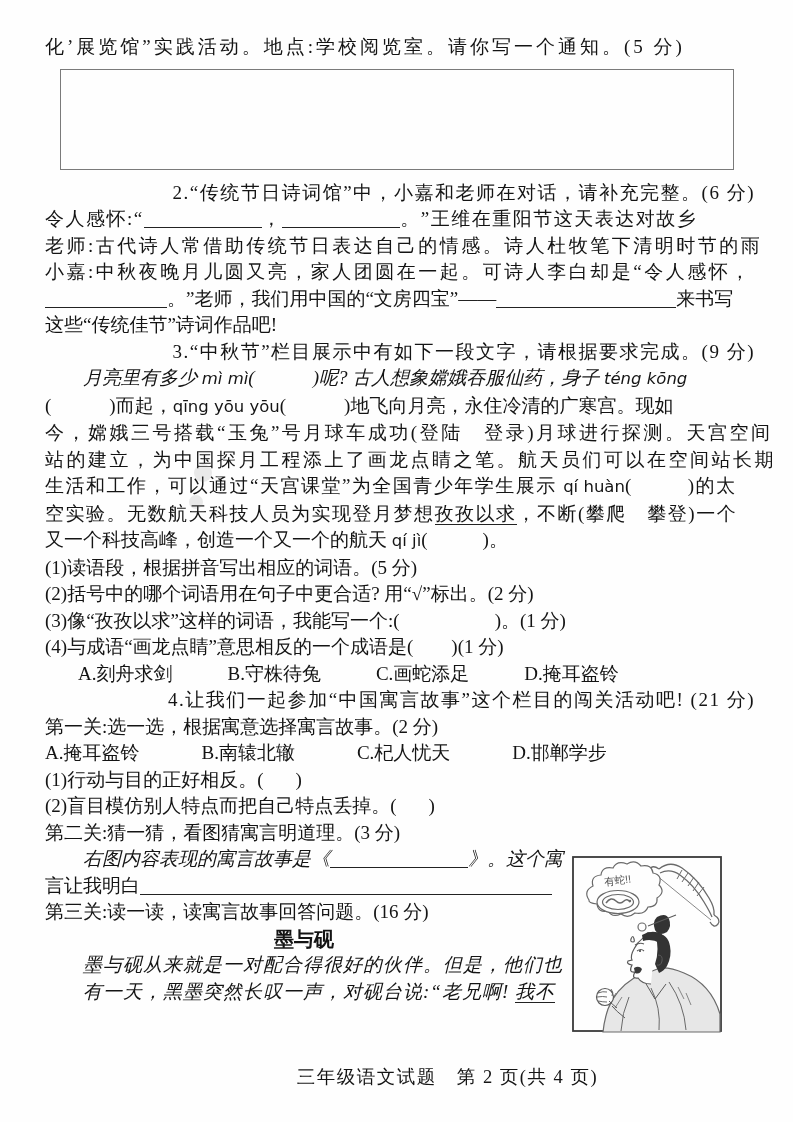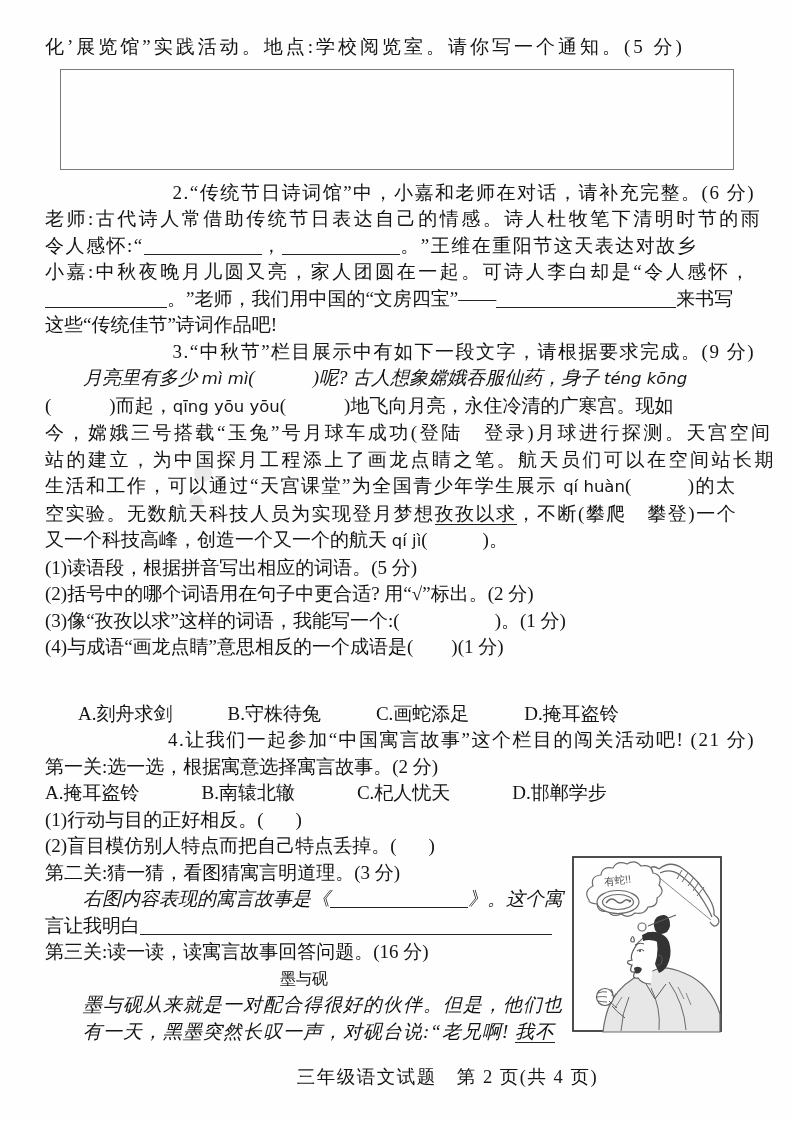--- a/index.html
+++ b/index.html
@@ -7,26 +7,26 @@
     position:relative;width:793px;height:1122px;background:#fefefe;
     font-family:"Liberation Serif","DejaVu Serif",serif;
     font-size:19px;color:#141414;
     padding:34px 38px 0 45px;box-sizing:border-box;overflow:hidden;
   }
   .q{position:relative;}
   .line{white-space:nowrap;min-height:26.5px;line-height:26.5px;}
   .line.head{margin-left:-12px;text-align:right;}
   .line.ind{text-indent:38px;font-style:italic;}
   .line.nar{width:518px;}
-  .line.title{font-weight:400;text-align:center;width:518px;font-size:16px;}
+  .line.title{font-weight:700;text-align:center;width:518px;font-size:20px;}
   .line.story{letter-spacing:1px;}
   .line.sp1{letter-spacing:1.5px;}
   .line.sp2{letter-spacing:2.5px;}
   .line.sp3{letter-spacing:3px;}
-  .line.opt-indent{padding-left:33px;margin-top:40px;}
+  .line.opt-indent{padding-left:33px;}
   .blank{display:inline-block;height:17px;border-bottom:1.2px solid #222;vertical-align:-3px;}
   .gap{display:inline-block;}
   .uline{border-bottom:1.2px solid #222;padding-bottom:0.5px;}
   .pinyin{font-family:"DejaVu Sans","Liberation Sans",sans-serif;font-size:16.5px;letter-spacing:0;}
   .notice-box{margin:8px 0 10px 15px;width:672px;height:99px;border:1.5px solid #7a7a7a;background:#fefefe;}
   .fable{position:absolute;left:572px;top:856px;width:151px;height:177px;}
   .footer{position:absolute;top:1064px;left:16px;width:793px;text-align:center;letter-spacing:1.5px;font-size:18.5px;text-indent:70px;}
   .smudge{position:absolute;border-radius:50%;background:rgba(125,125,125,0.16);}
   .smudge.s1{left:194px;top:464px;width:18px;height:18px;}
   .smudge.s2{left:189px;top:495px;width:14px;height:14px;}
@@ -39,22 +39,22 @@
   <div class="q">
     <div>
         <div class="line sp3"><span>化’展览馆”实践活动。地点:学校阅览室。请你写一个通知。(5 分)</span></div>
       </div>
     <div class="notice-box"></div>
   </div>
 
   <div class="q">
     <div>
         <div class="line head sp1"><span>2.“传统节日诗词馆”中，小嘉和老师在对话，请补充完整。(6 分)</span></div>
+        <div class="line sp1"><span>令人感怀:“</span><span class="blank" style="width: 118px;"></span><span>，</span><span class="blank" style="width: 118px;"></span><span>。”王维在重阳节这天表达对故乡</span></div>
         <div class="line sp2"><span>老师:古代诗人常借助传统节日表达自己的情感。诗人杜牧笔下清明时节的雨</span></div>
-        <div class="line sp1"><span>令人感怀:“</span><span class="blank" style="width: 118px;"></span><span>，</span><span class="blank" style="width: 118px;"></span><span>。”王维在重阳节这天表达对故乡</span></div>
         <div class="line sp2"><span>小嘉:中秋夜晚月儿圆又亮，家人团圆在一起。可诗人李白却是“令人感怀，</span></div>
         <div class="line"><span class="blank" style="width: 122px;"></span><span>。”老师，我们用中国的“文房四宝”——</span><span class="blank" style="width: 180px;"></span><span>来书写</span></div>
         <div class="line"><span>这些“传统佳节”诗词作品吧!</span></div>
       </div>
   </div>
 
   <div class="q">
     <div>
         <div class="line head sp1"><span>3.“中秋节”栏目展示中有如下一段文字，请根据要求完成。(9 分)</span></div>
         <div class="line ind"><span>月亮里有多少 </span><span class="pinyin">mì mì</span><span>(</span><span class="gap" style="width: 58px;"></span><span>)呢? 古人想象嫦娥吞服仙药，身子 </span><span class="pinyin">téng kōng</span></div>

